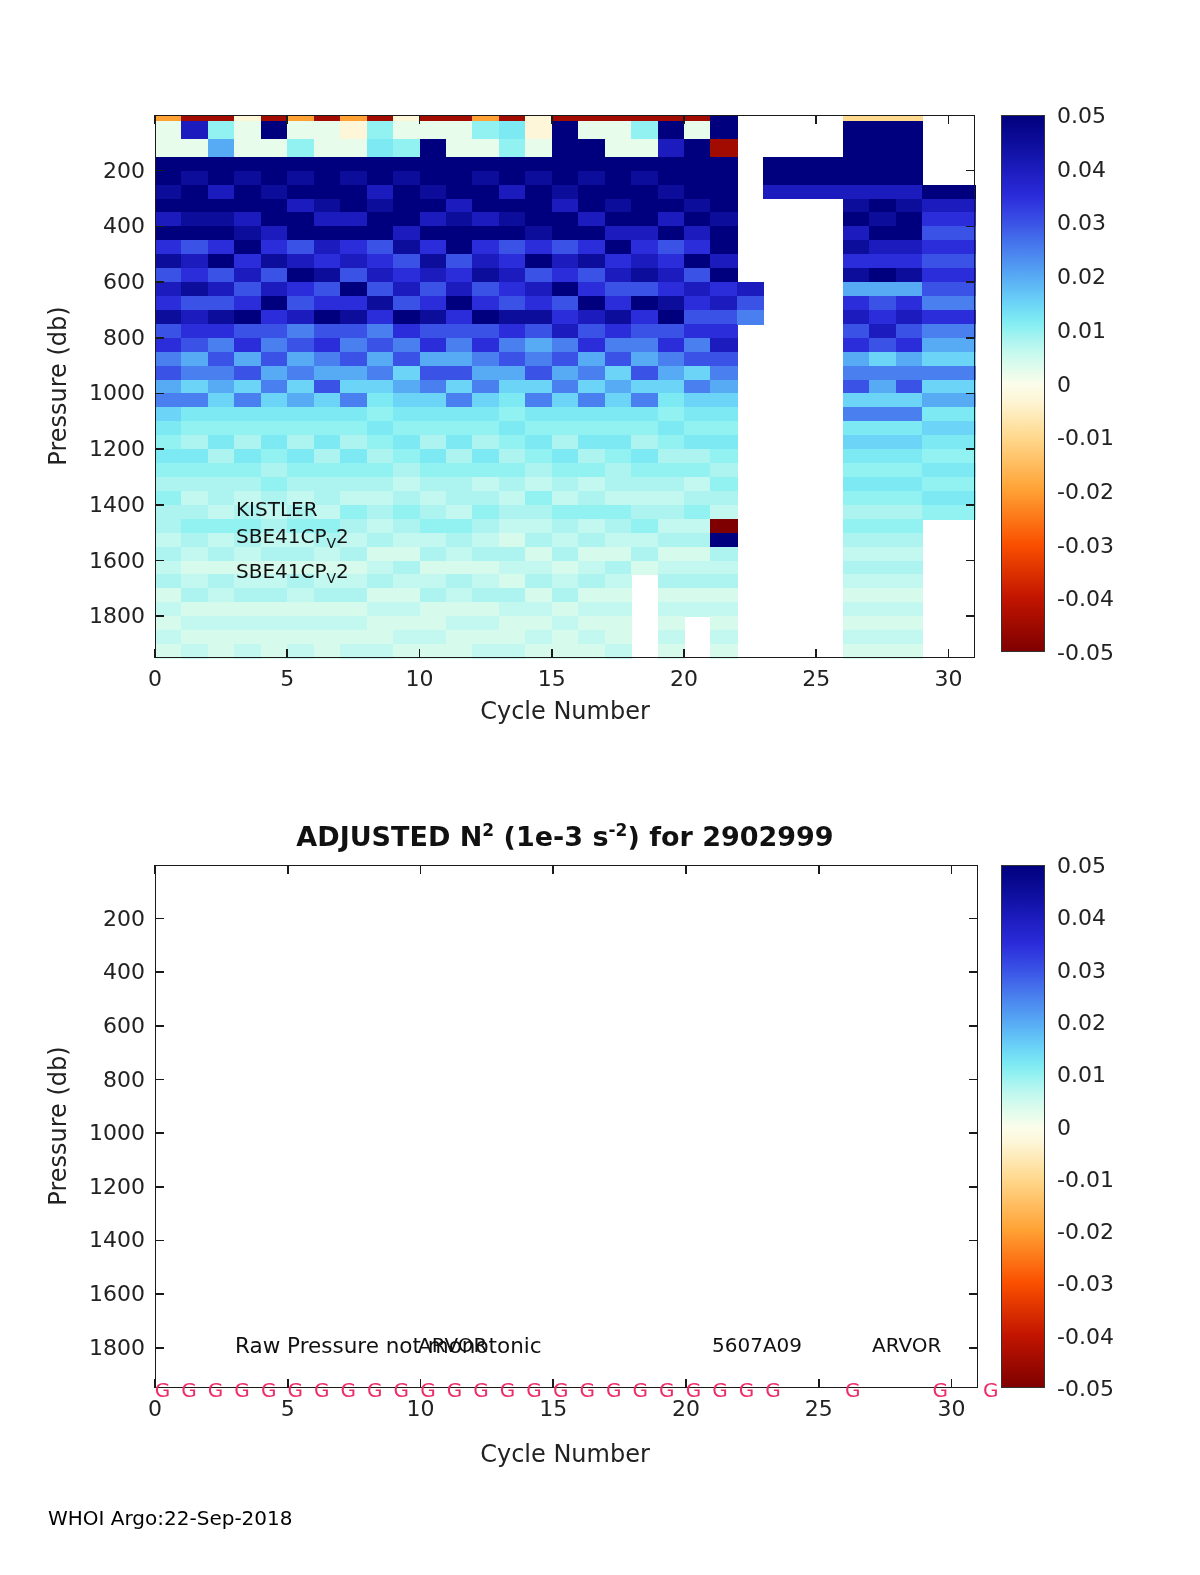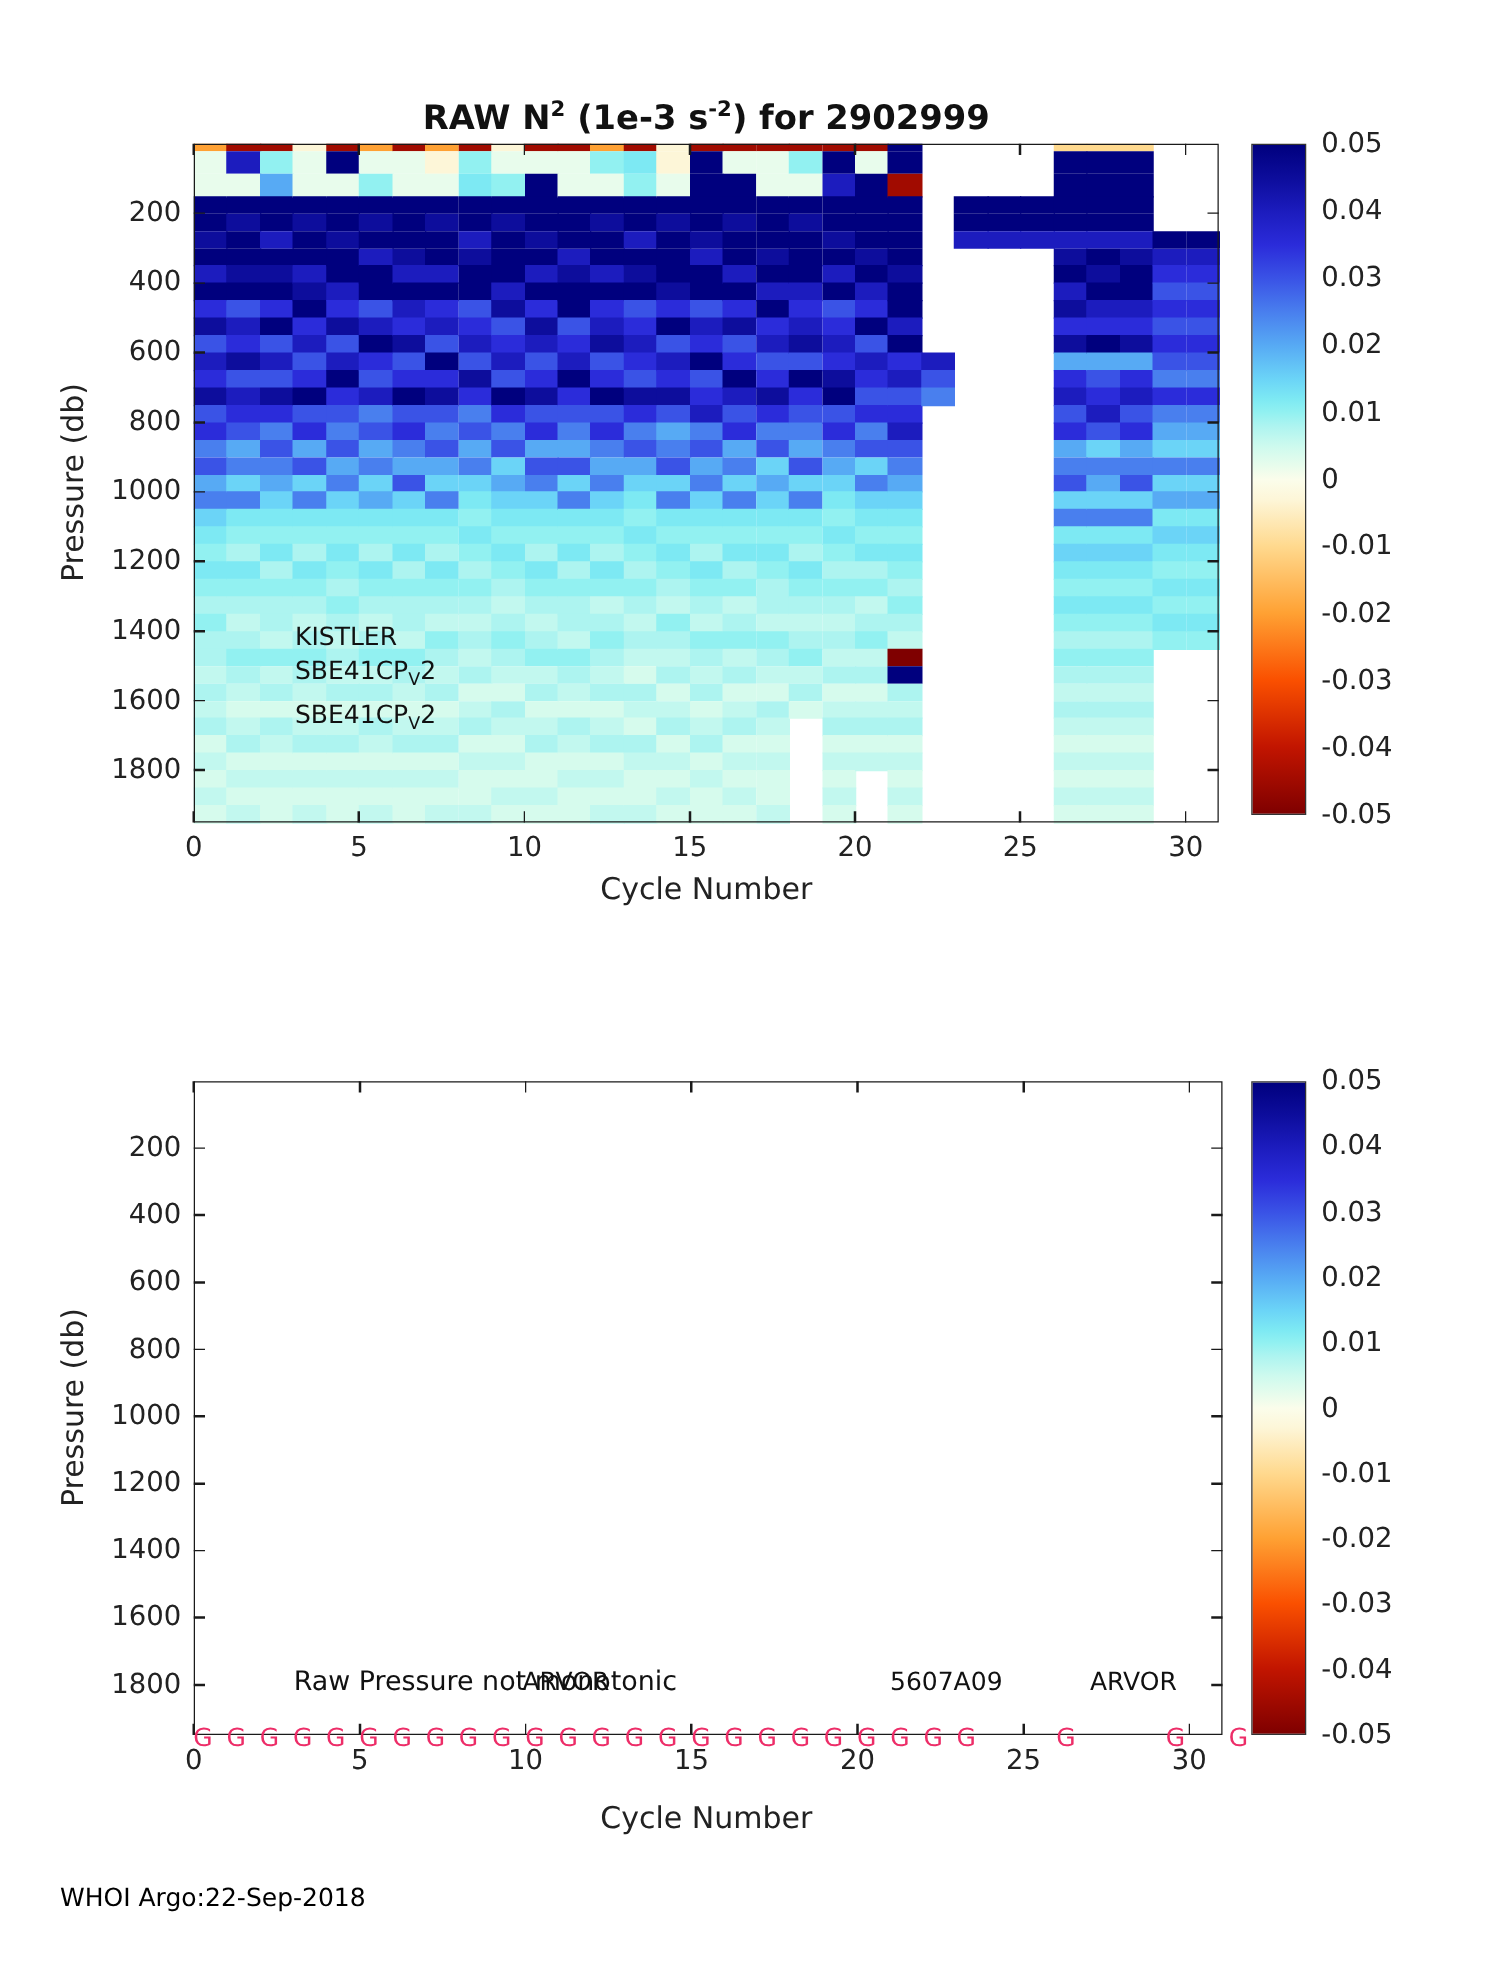--- a/index.html
+++ b/index.html
@@ -20,21 +20,20 @@
   .anno-big{font-size:21.5px;}
   .gflag{position:absolute;font-size:20px;transform:translateX(-50%);white-space:nowrap;}
   .colorbar{position:absolute;border:1px solid #333333;box-sizing:border-box;}
   .footer{position:absolute;font-size:20px;color:#000000;white-space:nowrap;}
 </style>
 </head>
 <body>
 
 <div id="fig">
 
-  <div class="title" style="left:565px;top:78px;"><span>RAW N</span><sup>2</sup><span> (1e-3 s</span><sup>-2</sup><span>) for 2902999</span></div>
 
   <div id="plot1-cells">
       <div class="cell" style="left: 155px; top: 115px; width: 27.2516px; height: 6.36923px; background: rgb(255, 161, 51);"></div>
       <div class="cell" style="left: 155px; top: 120.569px; width: 27.2516px; height: 18.9px; background: rgb(232, 252, 236);"></div>
       <div class="cell" style="left: 155px; top: 138.669px; width: 27.2516px; height: 18.9px; background: rgb(232, 252, 236);"></div>
       <div class="cell" style="left: 155px; top: 156.769px; width: 27.2516px; height: 14.7231px; background: rgb(0, 0, 126);"></div>
       <div class="cell" style="left: 155px; top: 170.692px; width: 27.2516px; height: 14.7231px; background: rgb(0, 0, 126);"></div>
       <div class="cell" style="left: 155px; top: 184.615px; width: 27.2516px; height: 14.7231px; background: rgb(13, 13, 156);"></div>
       <div class="cell" style="left: 155px; top: 198.538px; width: 27.2516px; height: 14.7231px; background: rgb(0, 0, 126);"></div>
       <div class="cell" style="left: 155px; top: 212.462px; width: 27.2516px; height: 14.7231px; background: rgb(28, 28, 190);"></div>
@@ -1124,20 +1123,21 @@
       <div class="cbticklabel" style="left: 1057px; top: 276.1px;">0.02</div>
       <div class="cbticklabel" style="left: 1057px; top: 329.8px;">0.01</div>
       <div class="cbticklabel" style="left: 1057px; top: 383.5px;">0</div>
       <div class="cbticklabel" style="left: 1057px; top: 437.2px;">-0.01</div>
       <div class="cbticklabel" style="left: 1057px; top: 490.9px;">-0.02</div>
       <div class="cbticklabel" style="left: 1057px; top: 544.6px;">-0.03</div>
       <div class="cbticklabel" style="left: 1057px; top: 598.3px;">-0.04</div>
       <div class="cbticklabel" style="left: 1057px; top: 652px;">-0.05</div>
     </div>
 
+  <div class="title" style="left:565px;top:820px;"><span>ADJUSTED N</span><sup>2</sup><span> (1e-3 s</span><sup>-2</sup><span>) for 2902999</span></div>
 
   <div class="panel-border" id="plot2-border" style="left:155px;top:865px;width:823px;height:523px;"></div>
   <div id="plot2-ticks">
       <div class="tick" style="left: 154.2px; top: 1379px; width: 1.6px; height: 9px;"></div>
       <div class="tick" style="left: 154.2px; top: 865px; width: 1.6px; height: 9px;"></div>
       <div class="xticklabel" style="left: 155px; top: 1396px;">0</div>
       <div class="tick" style="left: 286.942px; top: 1379px; width: 1.6px; height: 9px;"></div>
       <div class="tick" style="left: 286.942px; top: 865px; width: 1.6px; height: 9px;"></div>
       <div class="xticklabel" style="left: 287.742px; top: 1396px;">5</div>
       <div class="tick" style="left: 419.684px; top: 1379px; width: 1.6px; height: 9px;"></div>

